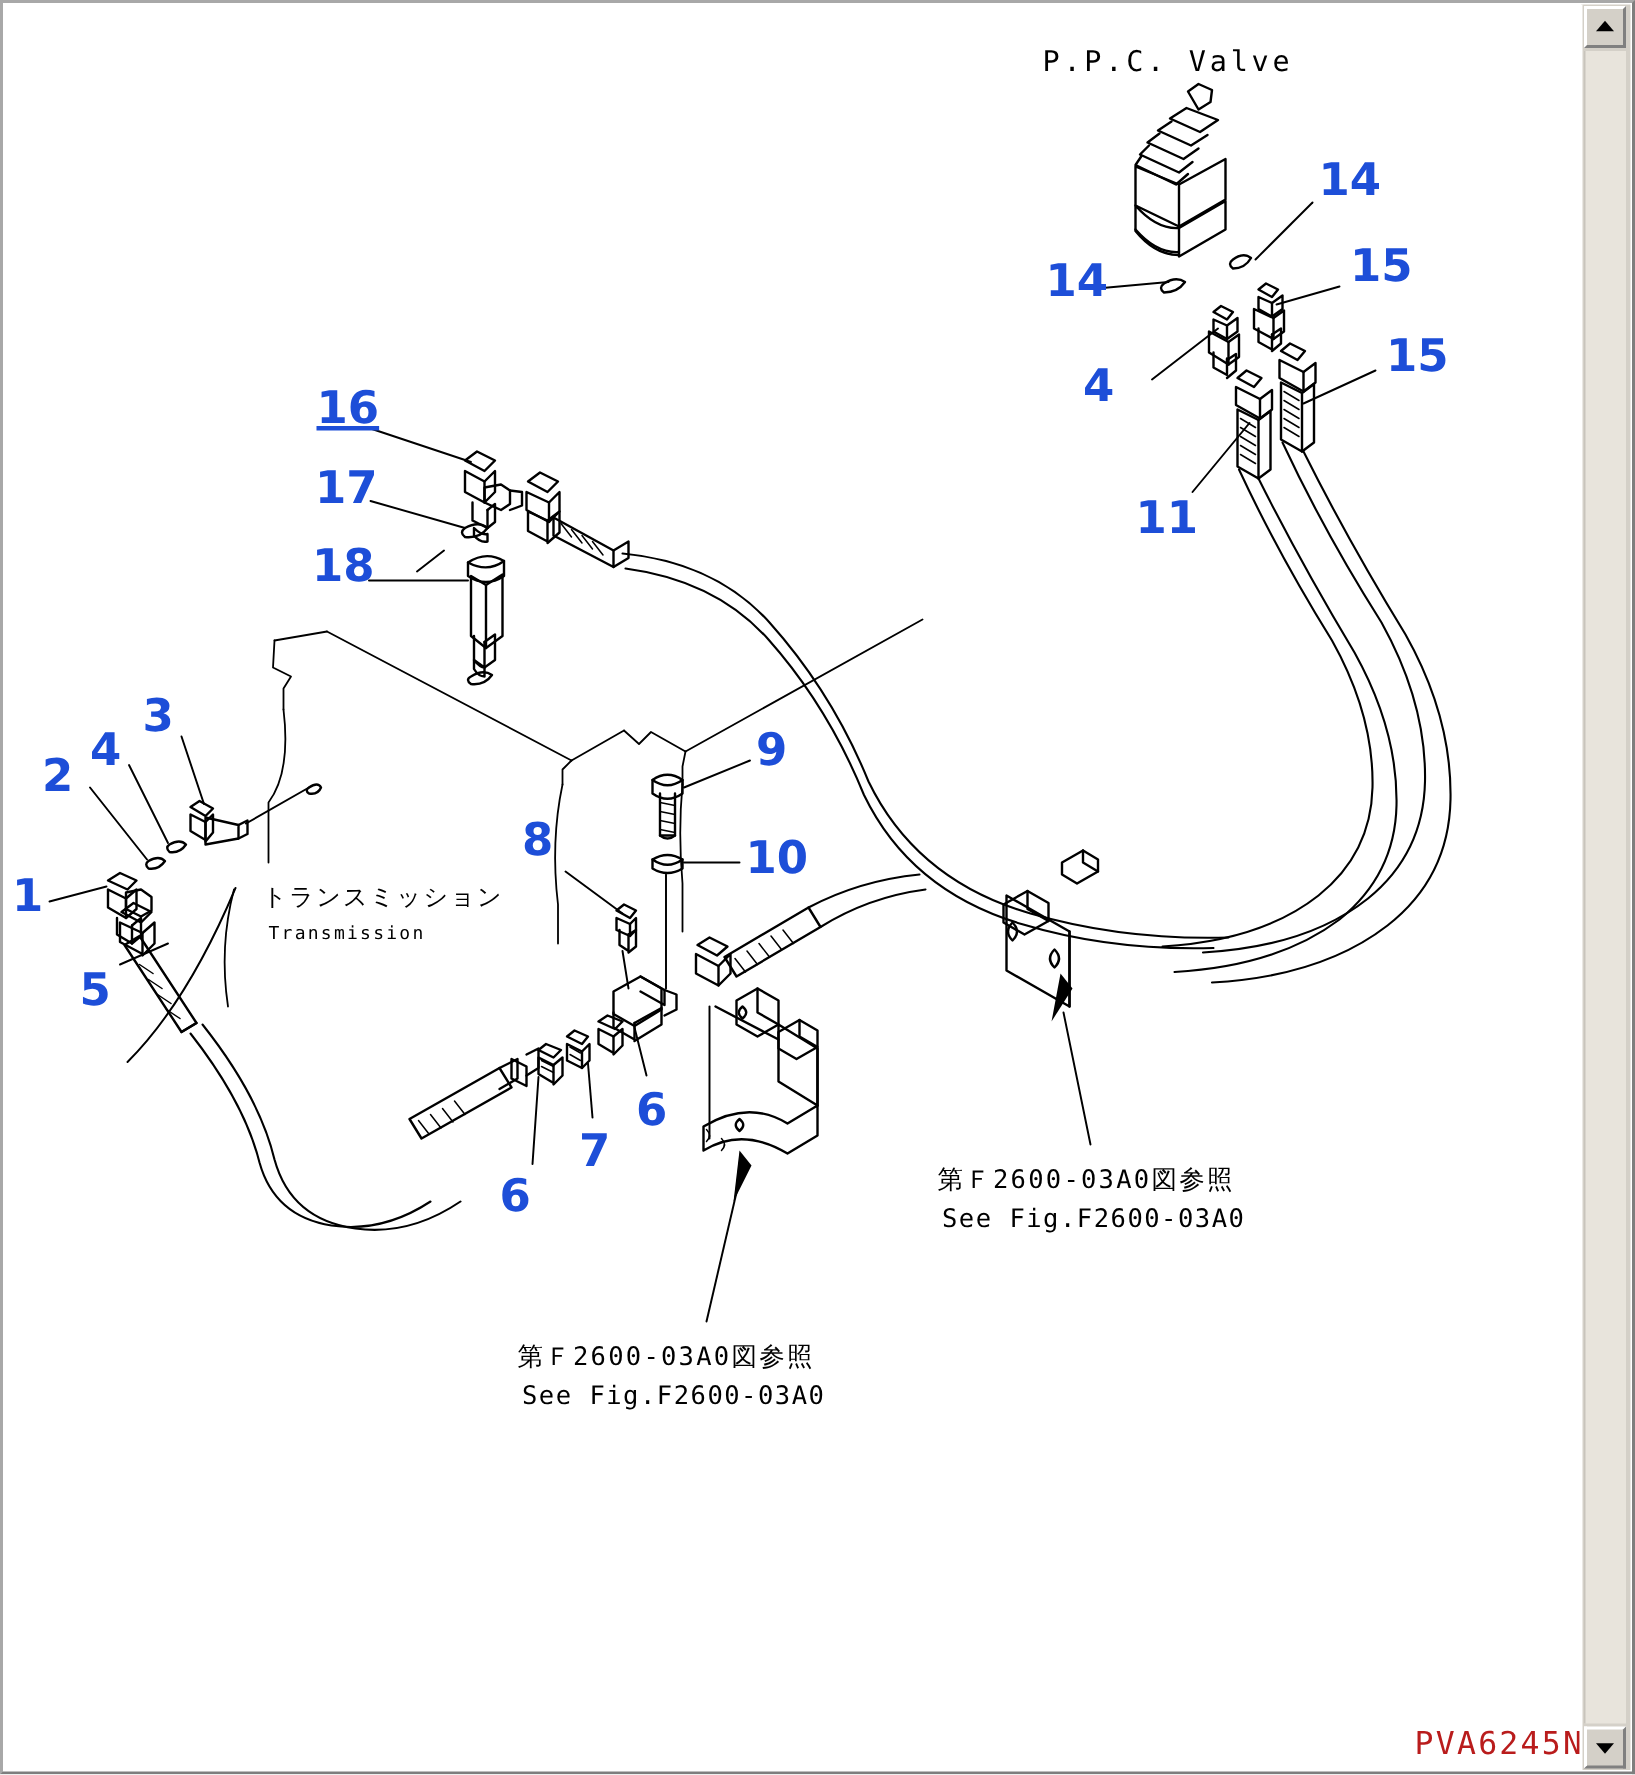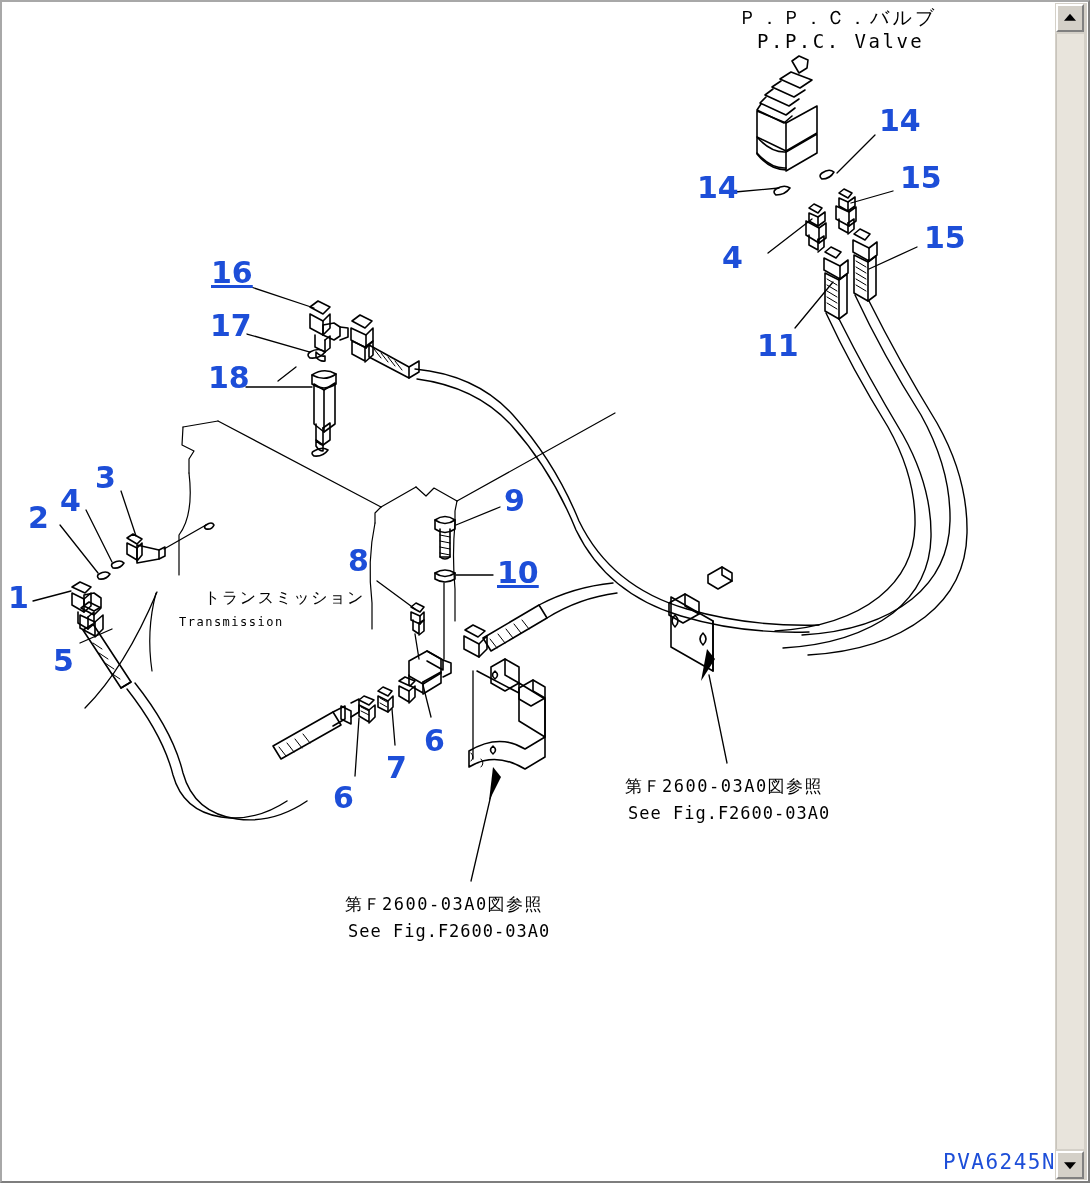--- a/index.html
+++ b/index.html
@@ -126,21 +126,21 @@
   }
   .trans-en {
     font-size: 12px;
     letter-spacing: 1.5px;
   }
   .drawing-no {
     position: absolute;
     font-family: "DejaVu Sans Mono", monospace;
     font-size: 21px;
     letter-spacing: 1.5px;
-    color: #1d4ed8;
+    color: #b91c1c;
     text-align: center;
   }
   
   .callout {
     position: absolute;
     color: #1d4ed8;
     font-family: "DejaVu Sans", sans-serif;
     font-weight: bold;
     font-size: 30px;
     line-height: 30px;
@@ -461,43 +461,42 @@
 
             <path d="M732 189 l44 -4"></path>
 
             <path d="M914 244 l-48 22"></path>
           </g>
 
         </g>
       </svg>
     </div>
 
-    <div class="txt title-jp" style="left:735px; top:2px;">Ｐ．Ｐ．Ｃ．バルブ</div>
-    <div class="txt title-en" style="left:754px; top:27px;">P.P.C. Valve</div>
-
-    <div class="txt trans-jp" style="left:172px; top:585px;margin-left:29px;">トランスミッション</div>
+    <div class="txt title-en" style="left:692px; top:27px;">P.P.C. Valve</div>
+
+    <div class="txt trans-jp" style="left:172px; top:585px;">トランスミッション</div>
     <div class="txt trans-en" style="left:176px; top:612px;">Transmission</div>
 
     <div class="txt note-jp" style="left:342px; top:890px;">第Ｆ2600-03A0図参照</div>
     <div class="txt note-en" style="left:345px; top:918px;">See Fig.F2600-03A0</div>
 
     <div class="txt note-jp" style="left:622px; top:772px;">第Ｆ2600-03A0図参照</div>
     <div class="txt note-en" style="left:625px; top:800px;">See Fig.F2600-03A0</div>
 
     <div class="callout" style="left:5px;   top:580px;">1</div>
     <div class="callout" style="left:25px;  top:500px;">2</div>
     <div class="callout" style="left:92px;  top:460px;">3</div>
     <div class="callout" style="left:57px;  top:483px;">4</div>
     <div class="callout" style="left:50px;  top:643px;">5</div>
     <div class="callout" style="left:330px; top:780px;">6</div>
     <div class="callout" style="left:421px; top:723px;">6</div>
     <div class="callout" style="left:383px; top:750px;">7</div>
     <div class="callout" style="left:345px; top:543px;">8</div>
     <div class="callout" style="left:501px; top:483px;">9</div>
-    <div class="callout" style="left:494px; top:555px;text-decoration:underline;">10</div>
+    <div class="callout" style="left:494px; top:555px;">10</div>
     <div class="callout" style="left:754px; top:328px;">11</div>
     <div class="callout" style="left:719px; top:240px;">4</div>
     <div class="callout" style="left:897px; top:160px;">15</div>
     <div class="callout" style="left:876px; top:103px;">14</div>
     <div class="callout" style="left:694px; top:170px;">14</div>
     <div class="callout" style="left:921px; top:220px;">15</div>
     <div class="callout" style="left:208px; top:255px;text-decoration:underline;">16</div>
     <div class="callout" style="left:207px; top:308px;">17</div>
     <div class="callout" style="left:205px; top:360px;">18</div>
 

